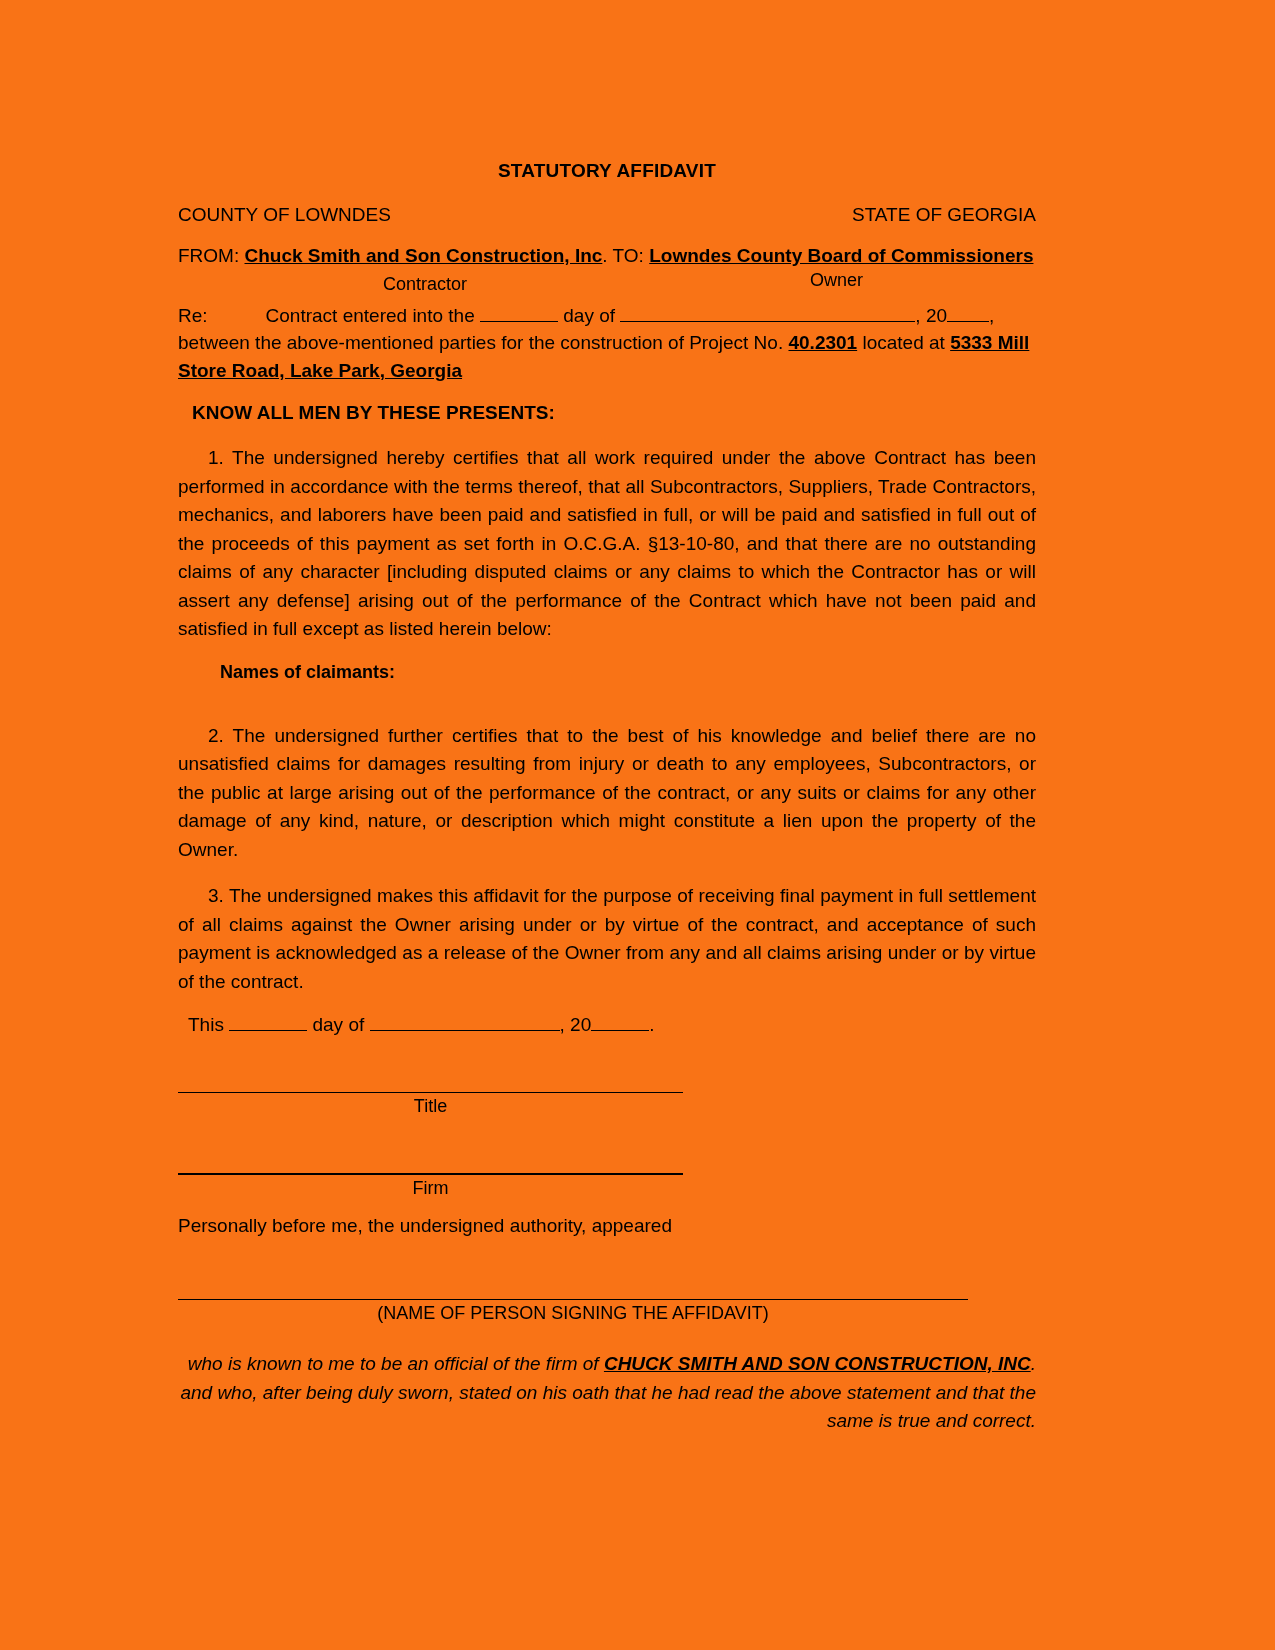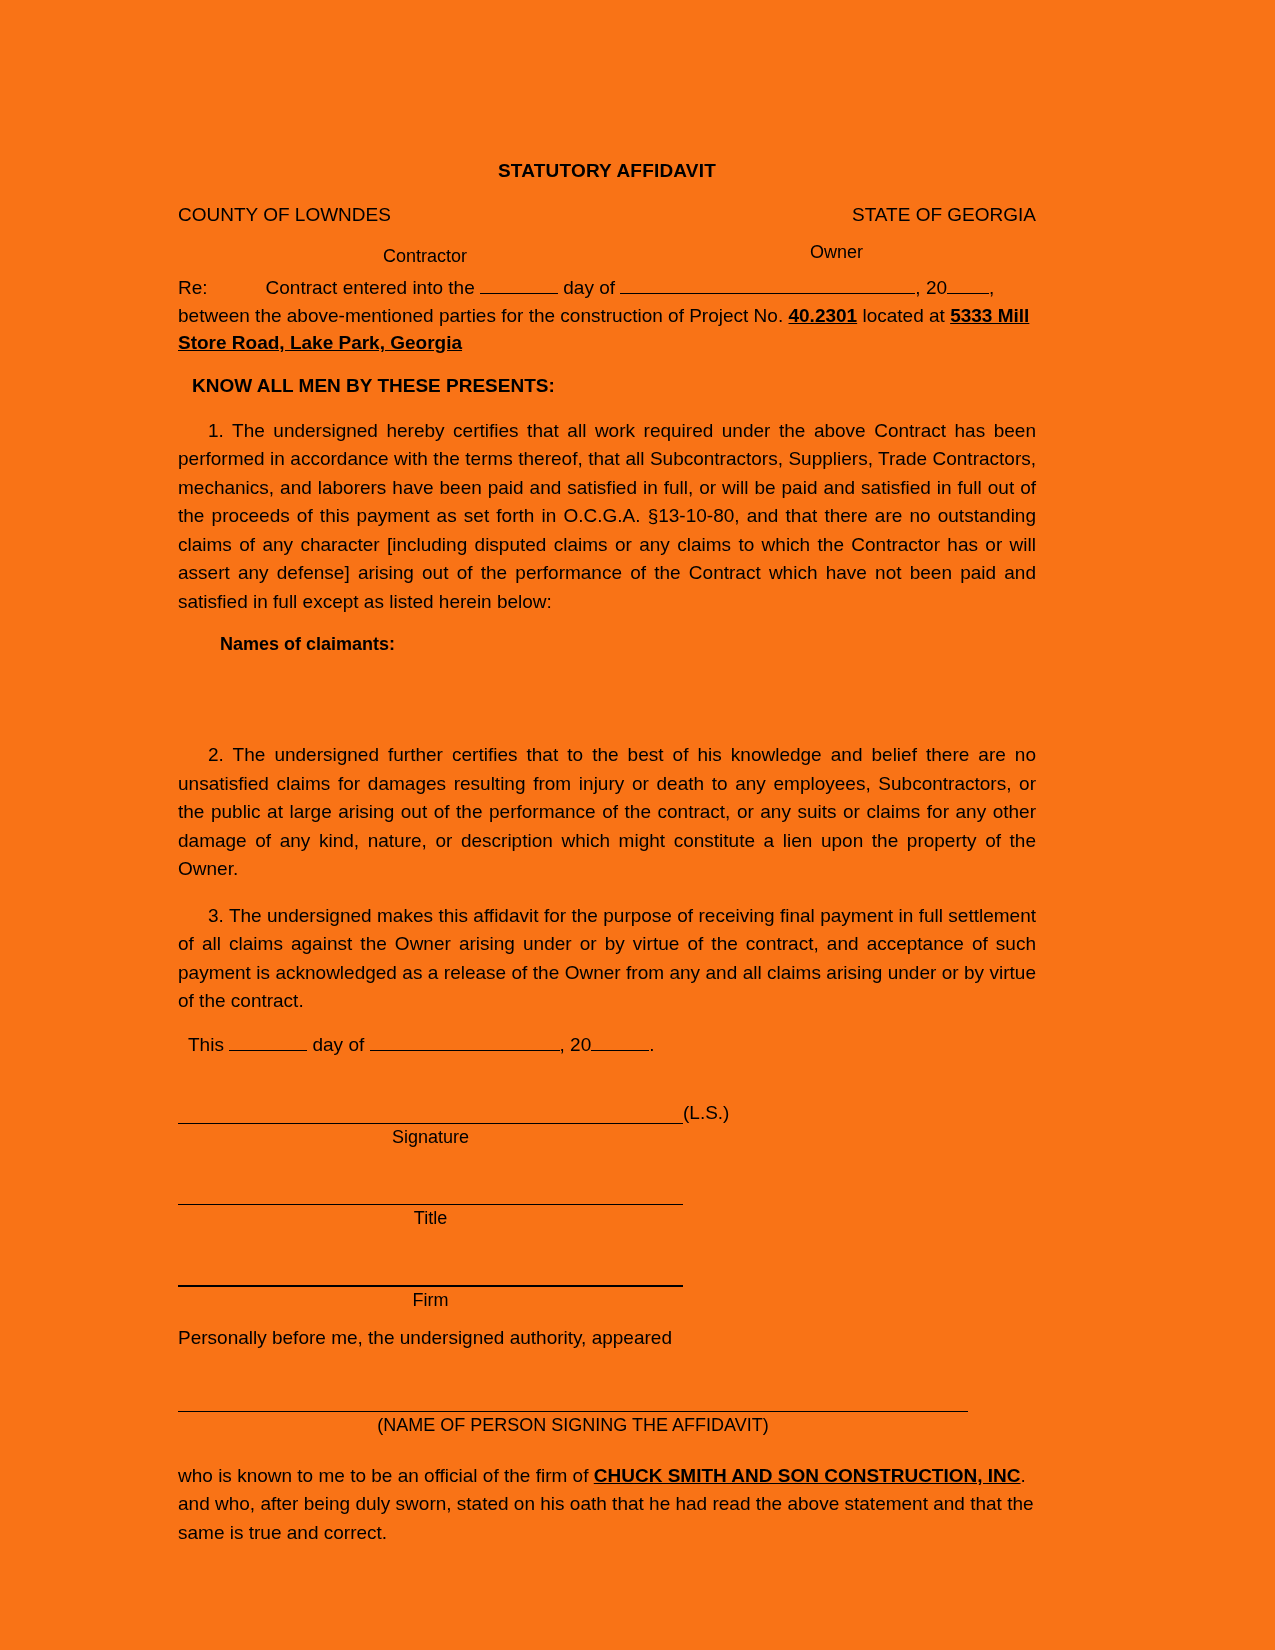--- a/index.html
+++ b/index.html
@@ -94,21 +94,21 @@
     text-align: justify;
     margin: 0 0 18px 0;
   }
   p.body .lead {
     display: inline-block;
     width: 30px;
   }
   .claimants {
     font-size: 18px;
     font-weight: bold;
-    margin: 0 0 86px 42px;
+    margin: 0 0 39px 42px;
   }
   .this-day {
     font-size: 19px;
     margin: 18px 0 0 10px;
   }
   .sig-group {
     margin-top: 46px;
   }
   .sig-line-wrap {
     position: relative;
@@ -152,20 +152,25 @@
 <div class="page">
   <div class="content">
 
     <div class="doc-title">STATUTORY AFFIDAVIT</div>
 
     <div class="row-between">
       <span>COUNTY OF LOWNDES</span>
       <span>STATE OF GEORGIA</span>
     </div>
 
+    <div class="from-line">
+      <span>FROM:</span>
+      <span class="u-bold">Chuck Smith and Son Construction, Inc</span><span>. TO:</span>
+      <span class="u-bold">Lowndes County Board of Commissioners</span>
+    </div>
 
     <div class="labels-line">
       <span class="contractor">Contractor</span>
       <span class="owner">Owner</span>
     </div>
 
     <div class="re-block">
       <span>Re:</span><span class="indent"></span><span>Contract entered into the</span>
       <span class="blank b-sm"></span>
       <span>day of</span>
@@ -195,26 +200,20 @@
       <span>The undersigned makes this affidavit for the purpose of receiving final payment in full settlement of all claims against the Owner arising under or by virtue of the contract, and acceptance of such payment is acknowledged as a release of the Owner from any and all claims arising under or by virtue of the contract.</span>
     </p>
 
     <div class="this-day">
       <span>This</span>
       <span class="blank b-sm"></span>
       <span>day of</span>
       <span class="blank" style="width:190px"></span><span>, 20</span><span class="blank" style="width:58px"></span><span>.</span>
     </div>
 
-    <div class="sig-group">
-      <div class="sig-line-wrap">
-        <span class="rule-thin" style="width:505px;height:20px;"></span><span>(L.S.)</span>
-      </div>
-      <div class="caption cap-w-505">Signature</div>
-    </div>
 
     <div style="margin-top:36px">
       <div>
         <span class="rule-thin" style="width:505px;height:20px;"></span>
       </div>
       <div class="caption cap-w-505">Title</div>
     </div>
 
     <div style="margin-top:36px">
       <div>
@@ -226,20 +225,20 @@
 
     <div class="plain-line" style="margin-top:16px">Personally before me, the undersigned authority, appeared</div>
 
     <div class="name-person-line">
       <div>
         <span class="rule-thin" style="width:790px;height:20px;"></span>
       </div>
       <div class="caption" style="width:790px">(NAME OF PERSON SIGNING THE AFFIDAVIT)</div>
     </div>
 
-    <p class="body" style="margin-top:26px;text-align:left;">
+    <p class="body" style="margin-top:26px;text-align:right;font-style:italic;">
       <span>who is known to me to be an official of the firm of</span>
       <span class="u-bold">CHUCK SMITH AND SON CONSTRUCTION, INC</span><span>. and who, after being duly sworn, stated on his oath that he had read the above statement and that the same is true and correct.</span>
     </p>
 
   </div>
 
 </div>
 
 </body></html>

